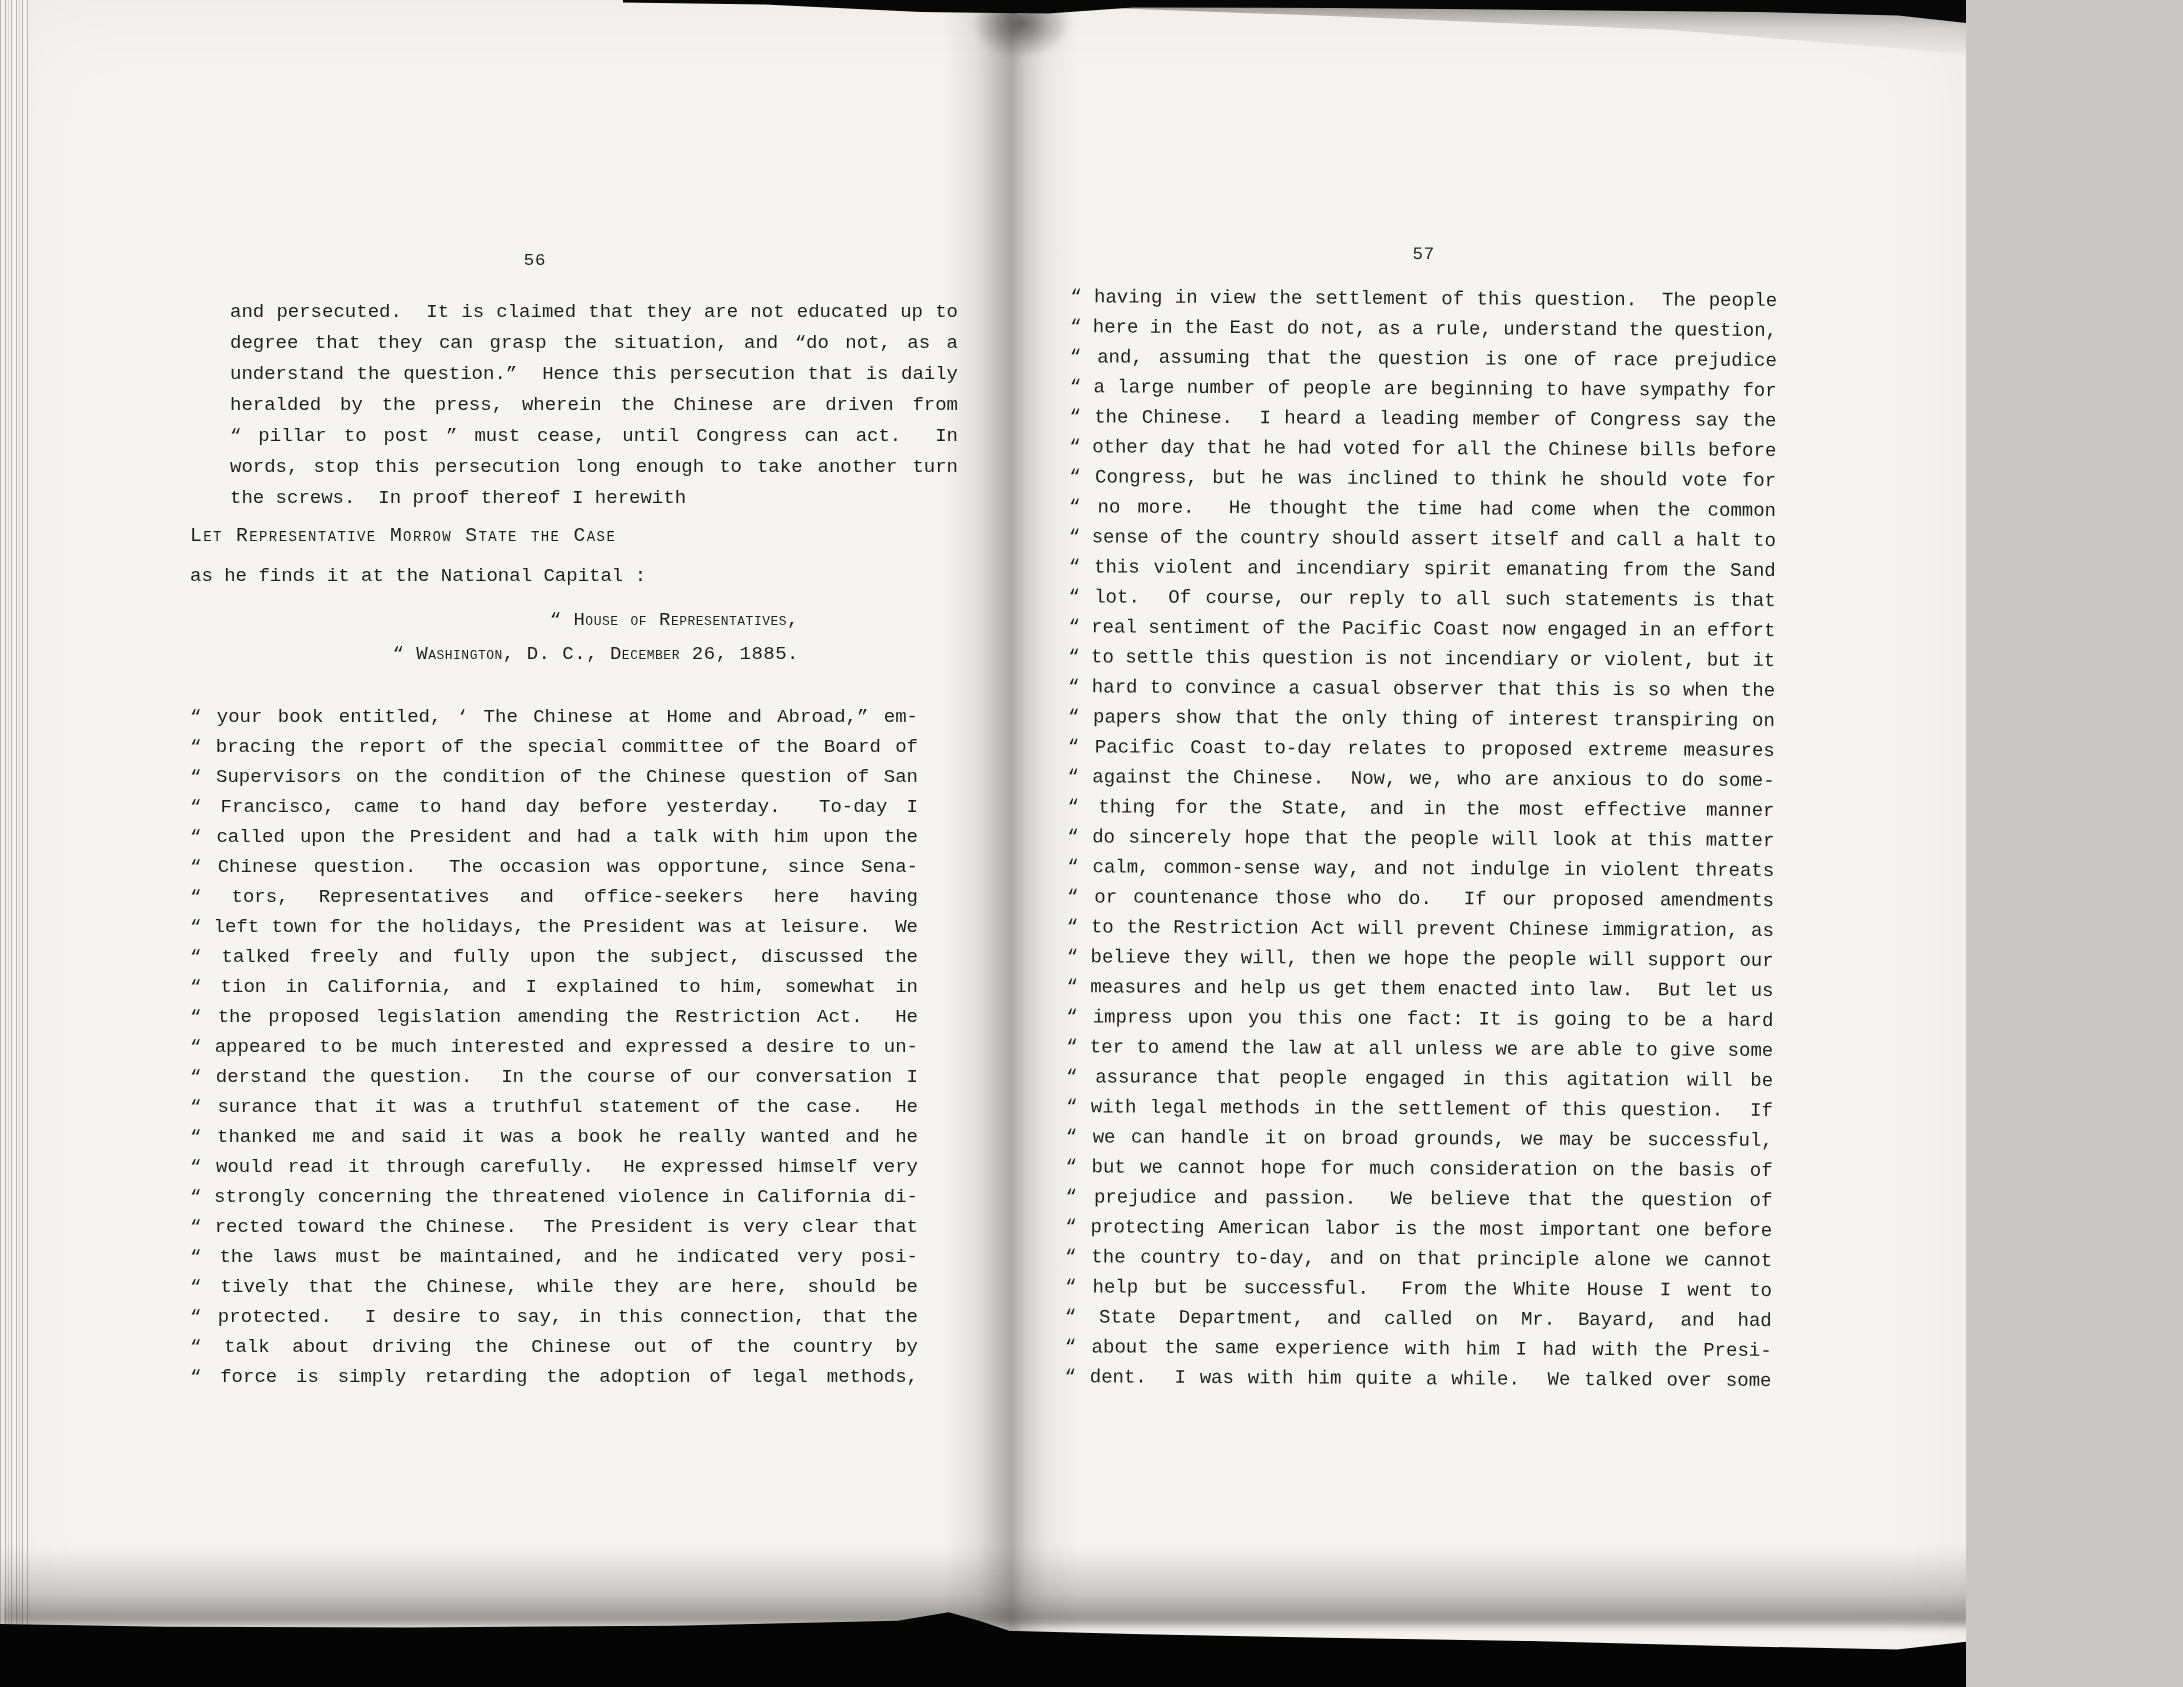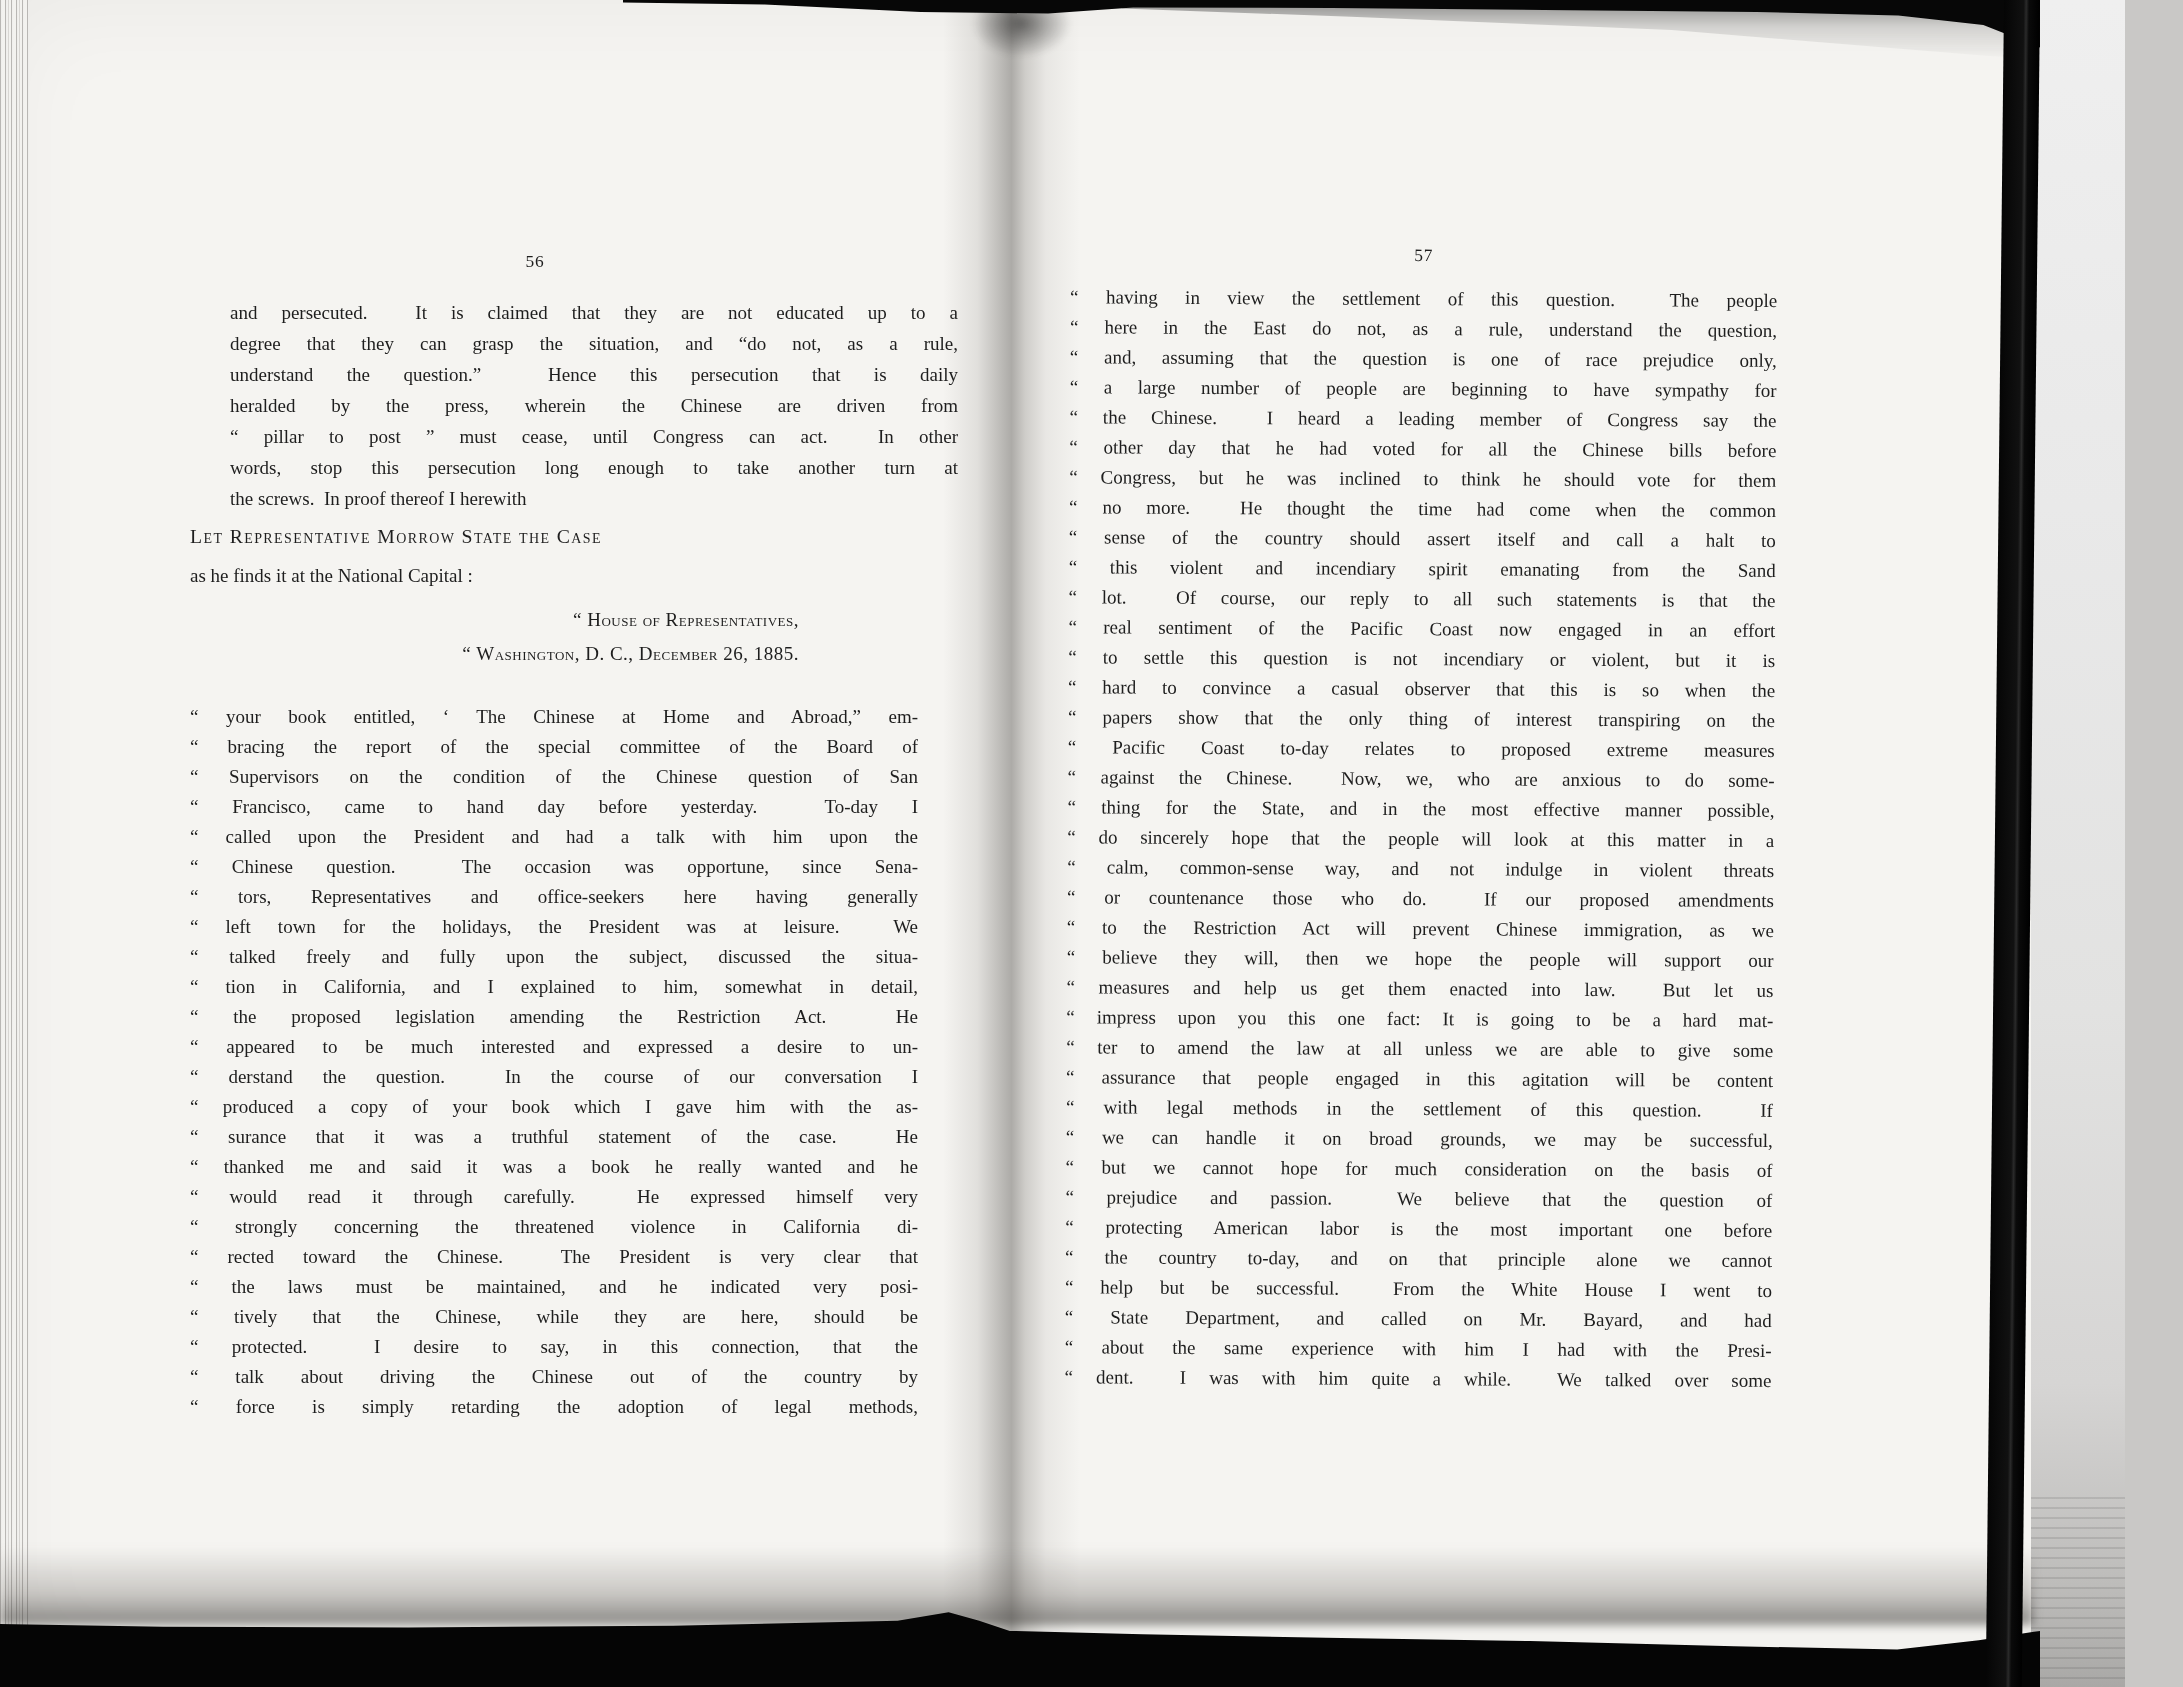--- a/index.html
+++ b/index.html
@@ -2,25 +2,25 @@
 <html style="--paper: #f5f4f1; --ink: #1e1e1e; --cover: #0a0a0a; --scanner: #e4e4e3;font-size:7.3px"><head>
 <meta charset="utf-8">
 <style>
   html, body {
     margin: 0;
     padding: 0;
     background: #c9c8c6;
   }
   #scan {
     position: relative;
-    width: 2125px;
+    width: 1966px;
     height: 1687px;
     overflow: hidden;
     background: var(--paper, #f5f4f1);
-    font-family: Liberation Serif, serif;
+    font-family: Liberation Mono, monospace;
     color: var(--ink, #1e1e1e);
     font-size: 19px;
     box-shadow: inset 0 0 101px rgba(0,0,0,0.05);
   }
   .abs { position: absolute; }
 
   
   #left-edge {
     left: 0; top: 0; width: 29px; height: 1687px; z-index: 1;
     background: repeating-linear-gradient(90deg,
@@ -163,21 +163,20 @@
           <div class="line">“ Francisco, came to hand day before yesterday.  To-day I</div>
           <div class="line">“ called upon the President and had a talk with him upon the</div>
           <div class="line">“ Chinese question.  The occasion was opportune, since Sena-</div>
           <div class="line">“ tors, Representatives and office-seekers here having generally</div>
           <div class="line">“ left town for the holidays, the President was at leisure.  We</div>
           <div class="line">“ talked freely and fully upon the subject, discussed the situa-</div>
           <div class="line">“ tion in California, and I explained to him, somewhat in detail,</div>
           <div class="line">“ the proposed legislation amending the Restriction Act.  He</div>
           <div class="line">“ appeared to be much interested and expressed a desire to un-</div>
           <div class="line">“ derstand the question.  In the course of our conversation I</div>
-          <div class="line">“ produced a copy of your book which I gave him with the as-</div>
           <div class="line">“ surance that it was a truthful statement of the case.  He</div>
           <div class="line">“ thanked me and said it was a book he really wanted and he</div>
           <div class="line">“ would read it through carefully.  He expressed himself very</div>
           <div class="line">“ strongly concerning the threatened violence in California di-</div>
           <div class="line">“ rected toward the Chinese.  The President is very clear that</div>
           <div class="line">“ the laws must be maintained, and he indicated very posi-</div>
           <div class="line">“ tively that the Chinese, while they are here, should be</div>
           <div class="line">“ protected.  I desire to say, in this connection, that the</div>
           <div class="line">“ talk about driving the Chinese out of the country by</div>
           <div class="line">“ force is simply retarding the adoption of legal methods,</div>

